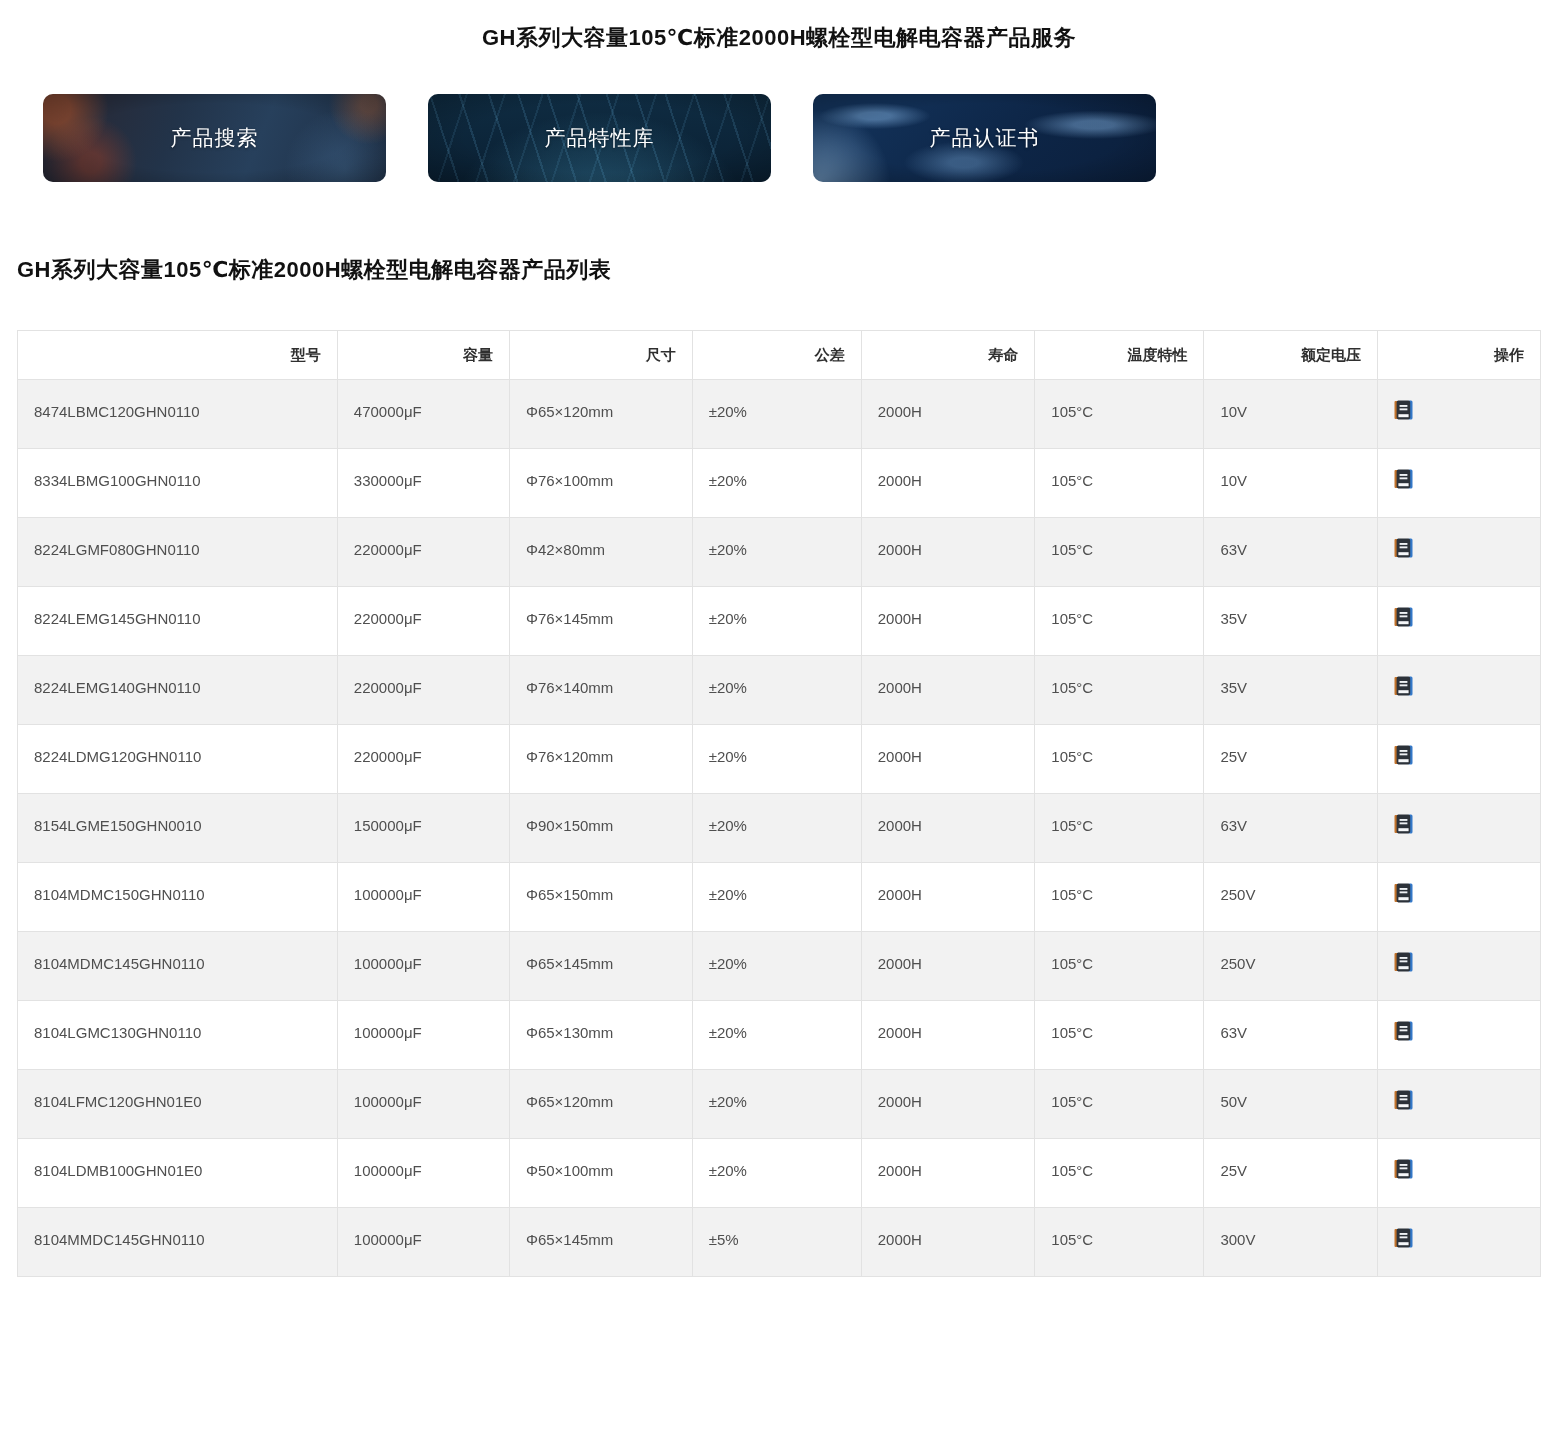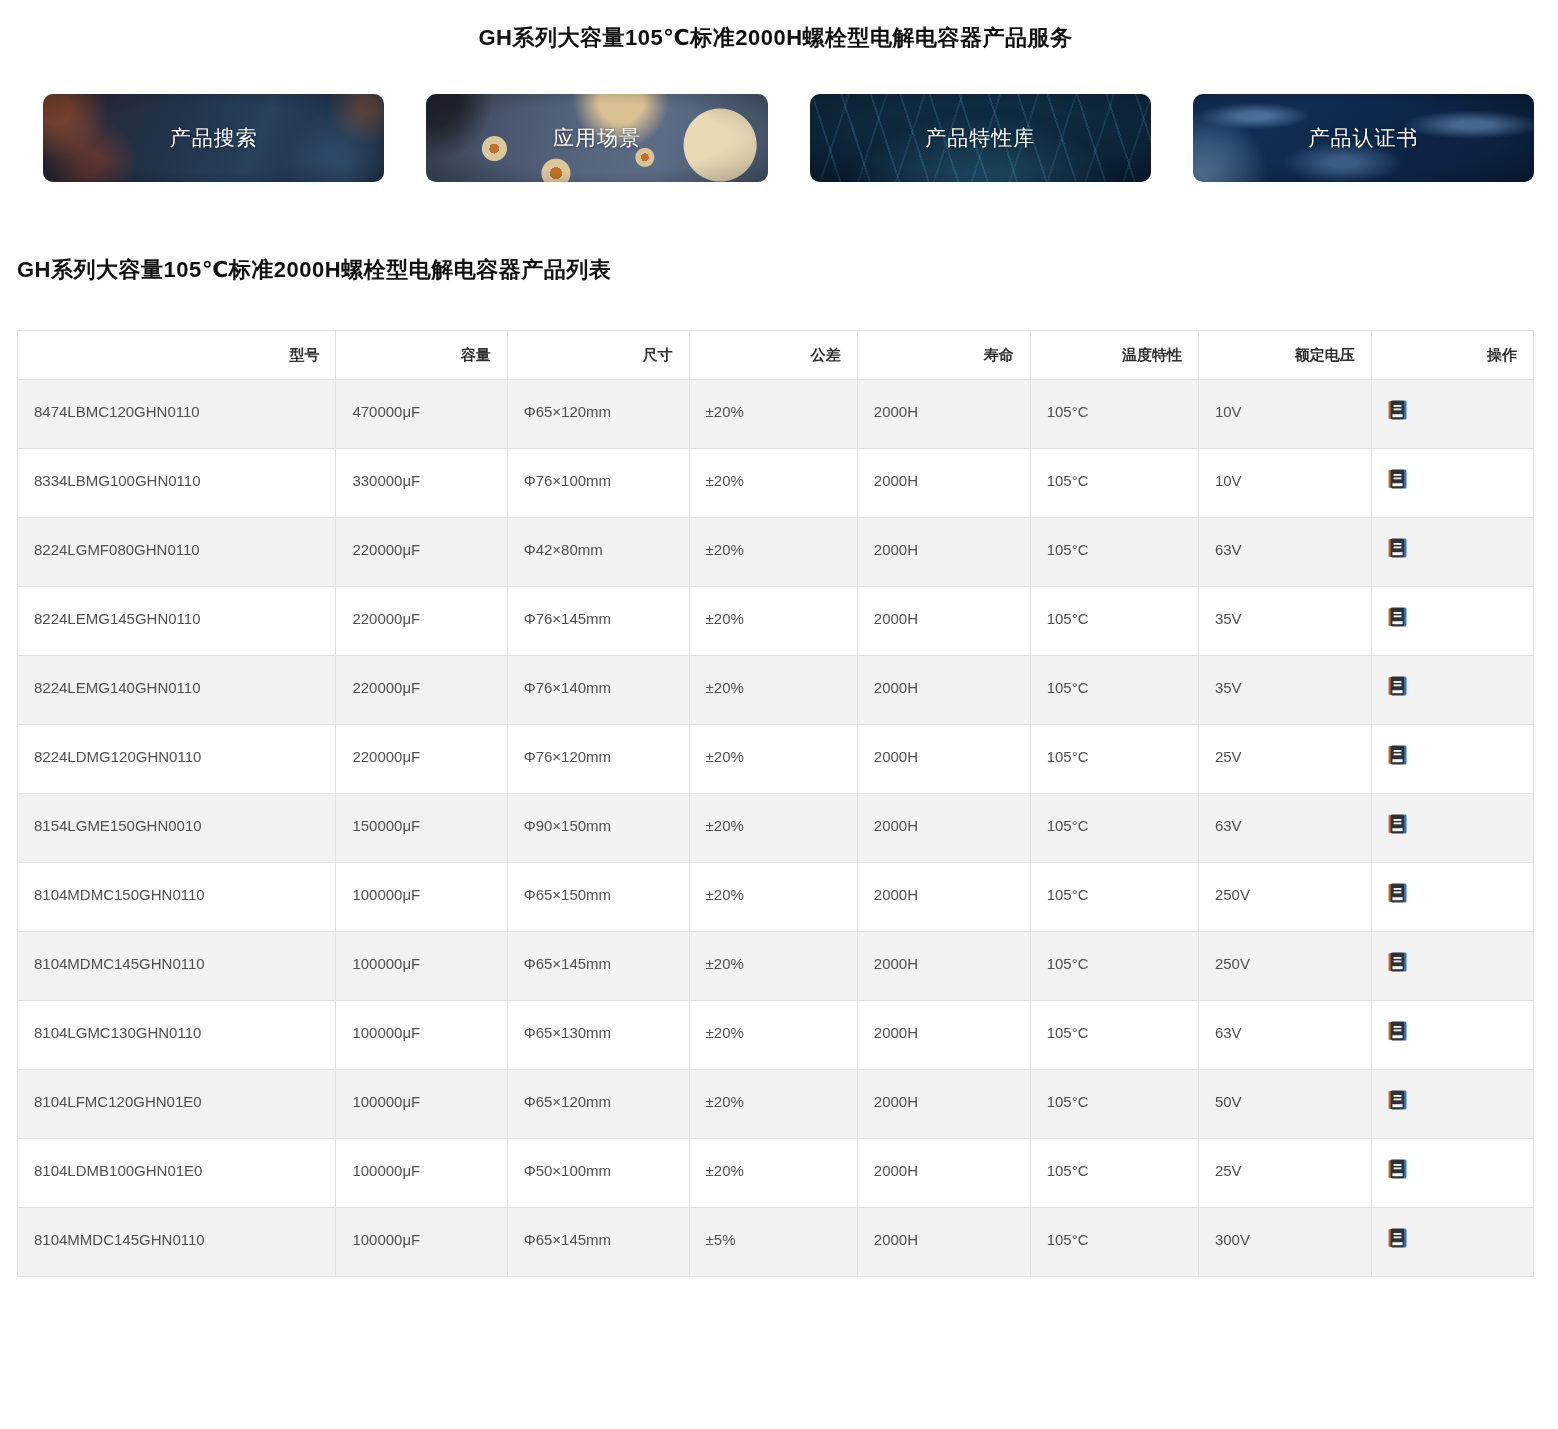--- a/index.html
+++ b/index.html
@@ -2,21 +2,21 @@
 <html lang="zh"><head>
 <meta charset="utf-8">
 <style>
   html, body {
     margin: 0;
     padding: 0;
     background: #ffffff;
     font-family: "Liberation Sans", "DejaVu Sans", sans-serif;
   }
   body { width: 1558px; }
-  .page { padding: 0 24px 14px 17px; border-radius: 25px; }
+  .page { padding: 0 17px 14px 17px; border-radius: 25px; }
 
   .page-title {
     margin: 0;
     padding-top: 27px;
     font-size: 22px;
     line-height: 22px;
     font-weight: 700;
     color: #111111;
     text-align: center;
     letter-spacing: 0.5px;
@@ -157,23 +157,20 @@
 </head>
 <body>
 
 <div class="page">
 
   <h1 class="page-title">GH系列大容量105℃标准2000H螺栓型电解电容器产品服务</h1>
 
   <div class="banners">
     <a class="banner banner-1">
       <span class="banner-label">产品搜索</span>
-    </a>
-    <a class="banner banner-2">
-      <span class="banner-label">应用场景</span>
     </a>
     <a class="banner banner-3">
       <span class="banner-label">产品特性库</span>
     </a>
     <a class="banner banner-4">
       <span class="banner-label">产品认证书</span>
     </a>
   </div>
 
   <h2 class="section-title">GH系列大容量105℃标准2000H螺栓型电解电容器产品列表</h2>

